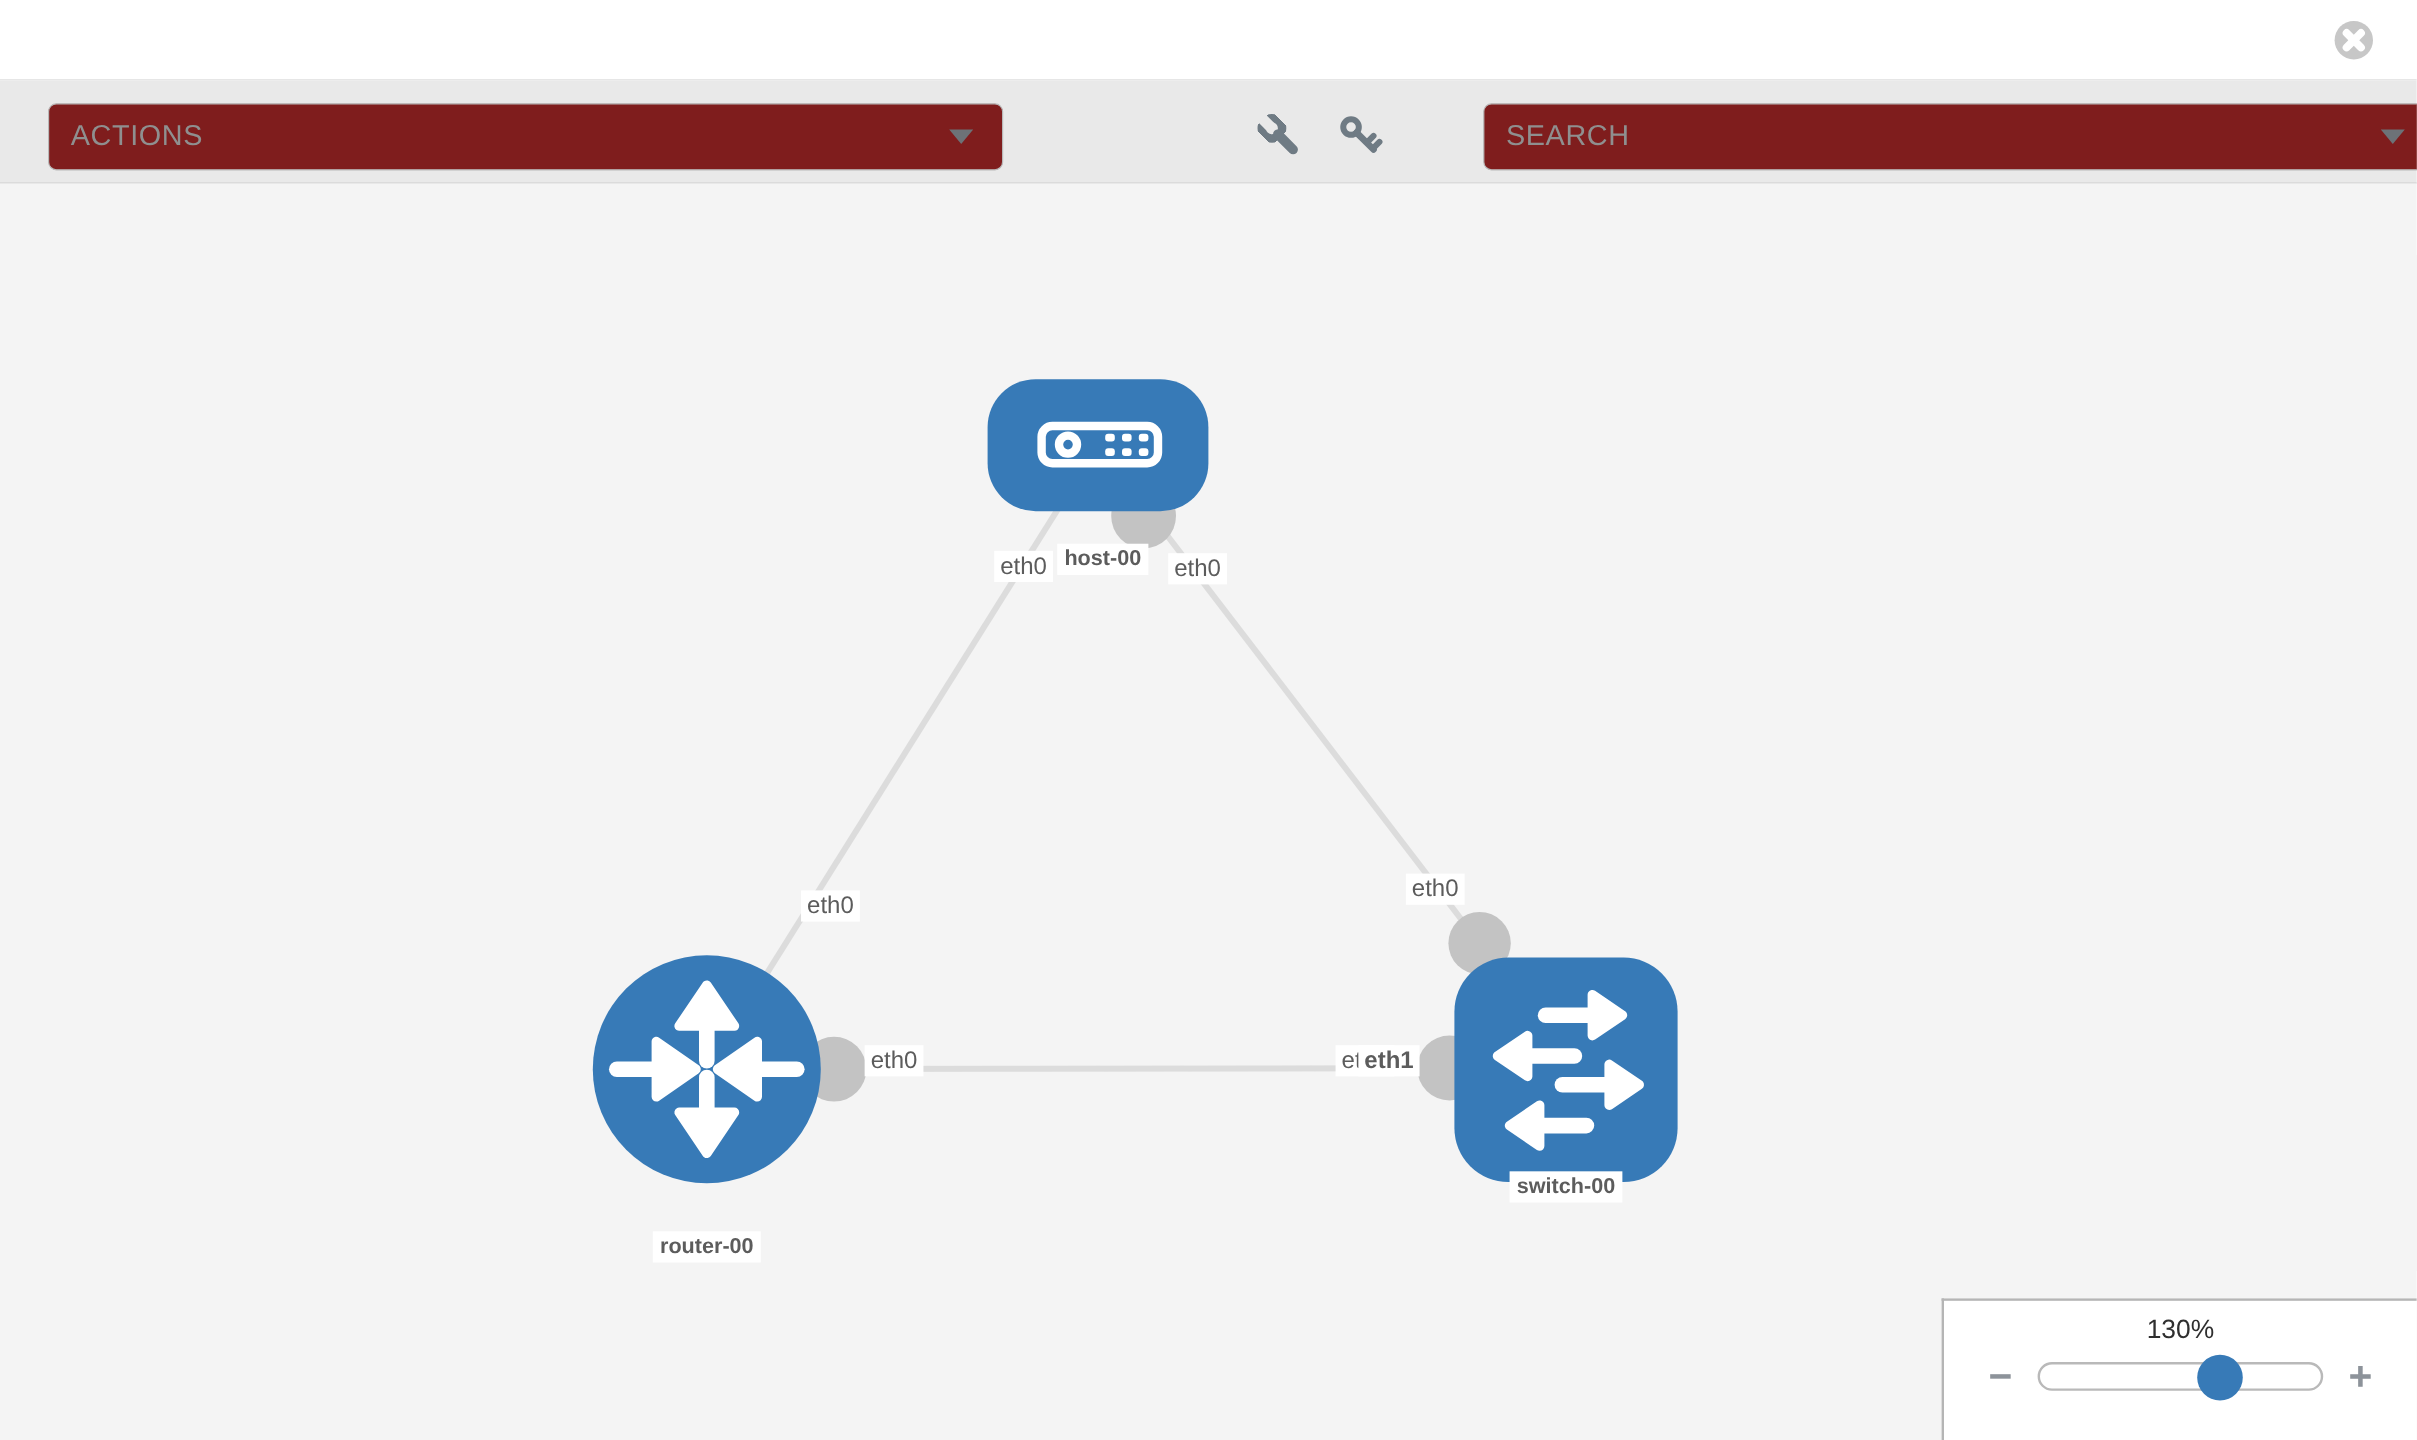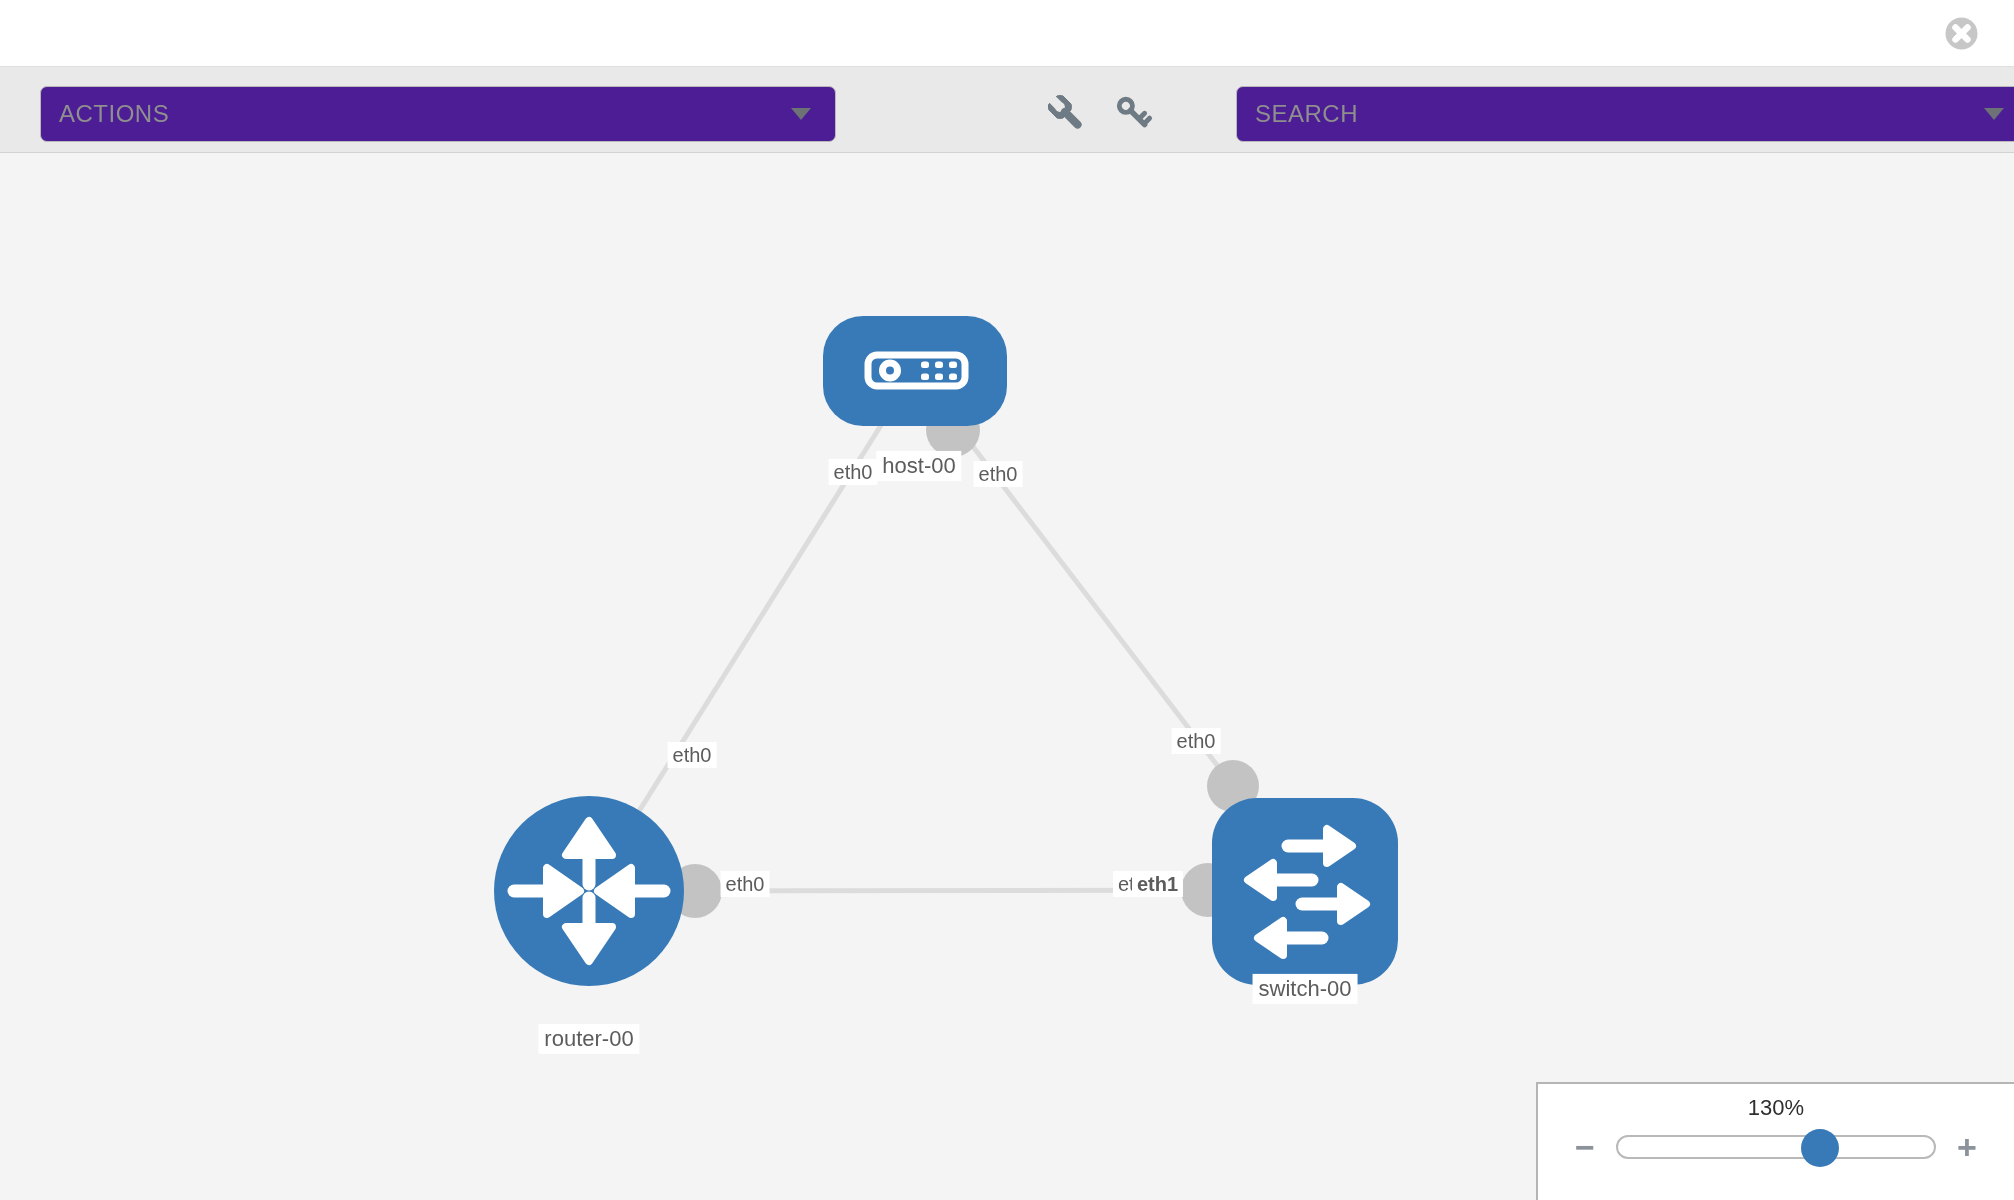--- a/index.html
+++ b/index.html
@@ -20,21 +20,21 @@
     position:absolute; right:36px; top:17px; width:33px; height:33px;
     cursor:pointer; border:none; background:transparent; padding:0;
   }
 
   
   .toolbar {
     position:relative; height:86px; background:#e9e9e9;
     border-bottom:1px solid #d2d2d2;
   }
   .dropdown {
-    position:absolute; top:19px; height:56px; background:#4c1d95;
+    position:absolute; top:19px; height:56px; background:#7f1d1d;
     border:1px solid #b9b9b9; border-radius:7px;
     display:flex; align-items:center; justify-content:space-between;
     padding:0 24px 0 18px; cursor:pointer;
   }
   .dropdown-label { font-size:24px; color:#8f8f8f; letter-spacing:.5px; }
   .caret {
     width:0; height:0;
     border-left:10px solid transparent; border-right:10px solid transparent;
     border-top:12px solid #6d7277;
   }
@@ -51,32 +51,32 @@
   .canvas {
     position:relative; width:2014px; height:1047px; background:#f4f4f4;
   }
   .canvas svg { position:absolute; left:0; top:0; }
 
   .graph-label {
     position:absolute; transform:translate(-50%,-50%);
     background:#ffffff; color:#5c5c5c; white-space:nowrap;
     padding:3px 6px; line-height:1.1;
   }
-  .node-label { font-size:22px; }
+  .node-label { font-size:18px;font-weight:bold; }
   .if-label   { font-size:20px; padding:2px 5px; }
   .if-overlap { position:absolute; transform:translate(-50%,-50%); white-space:nowrap; }
   .if-overlap span {
     display:inline-block; background:#ffffff; color:#5c5c5c;
     font-size:20px; padding:2px 5px; line-height:1.1;
   }
   .if-overlap span:last-child { margin-left:-30px;font-weight:bold; }
 
   
   .zoom-panel {
-    position:absolute; right:0; bottom:0; width:478px; height:118px;
+    position:absolute; right:0; bottom:0; width:396px; height:118px;
     background:#ffffff; border:2px solid #b5b5b5;
     border-right:none; border-bottom:none;
   }
   .zoom-level {
     margin-top:11px; text-align:center; font-size:22px; color:#2f2f2f;
   }
   .zoom-row {
     margin-top:9px; display:flex; align-items:center; padding:0 30px;
   }
   .zoom-btn {

